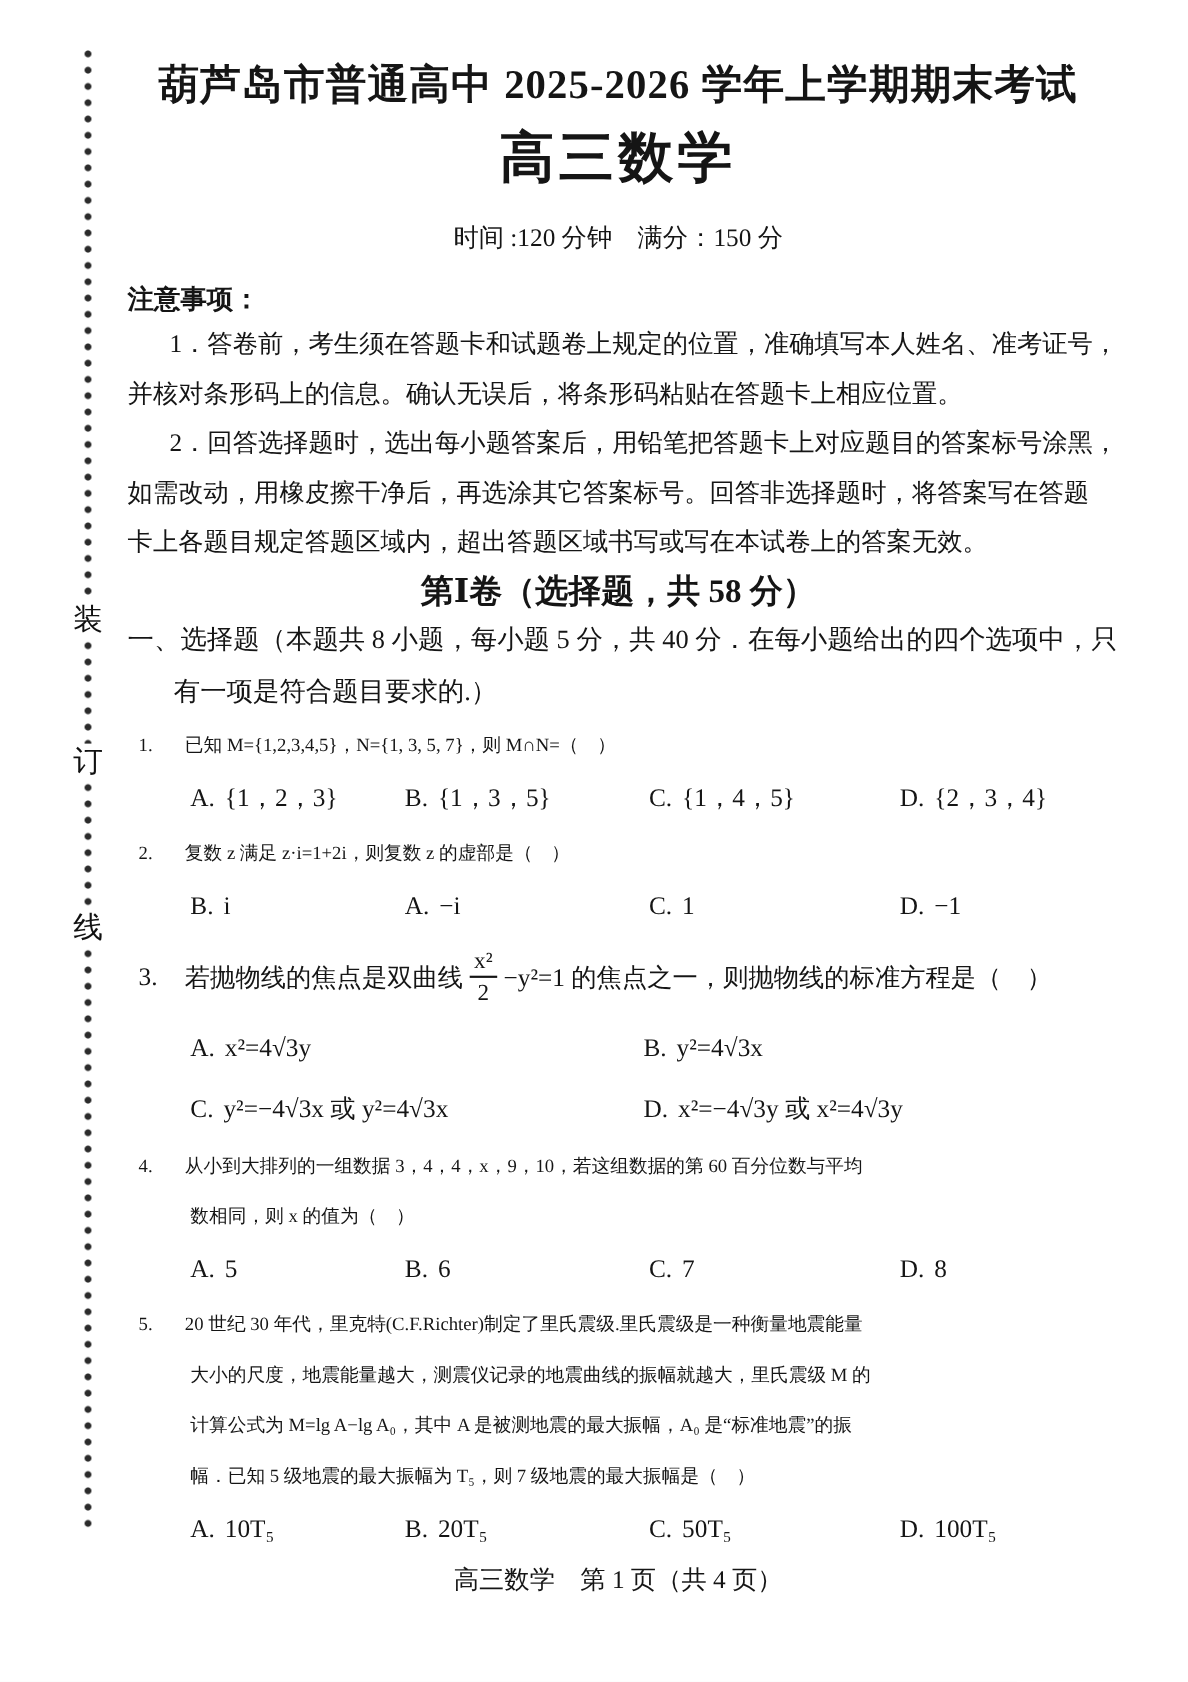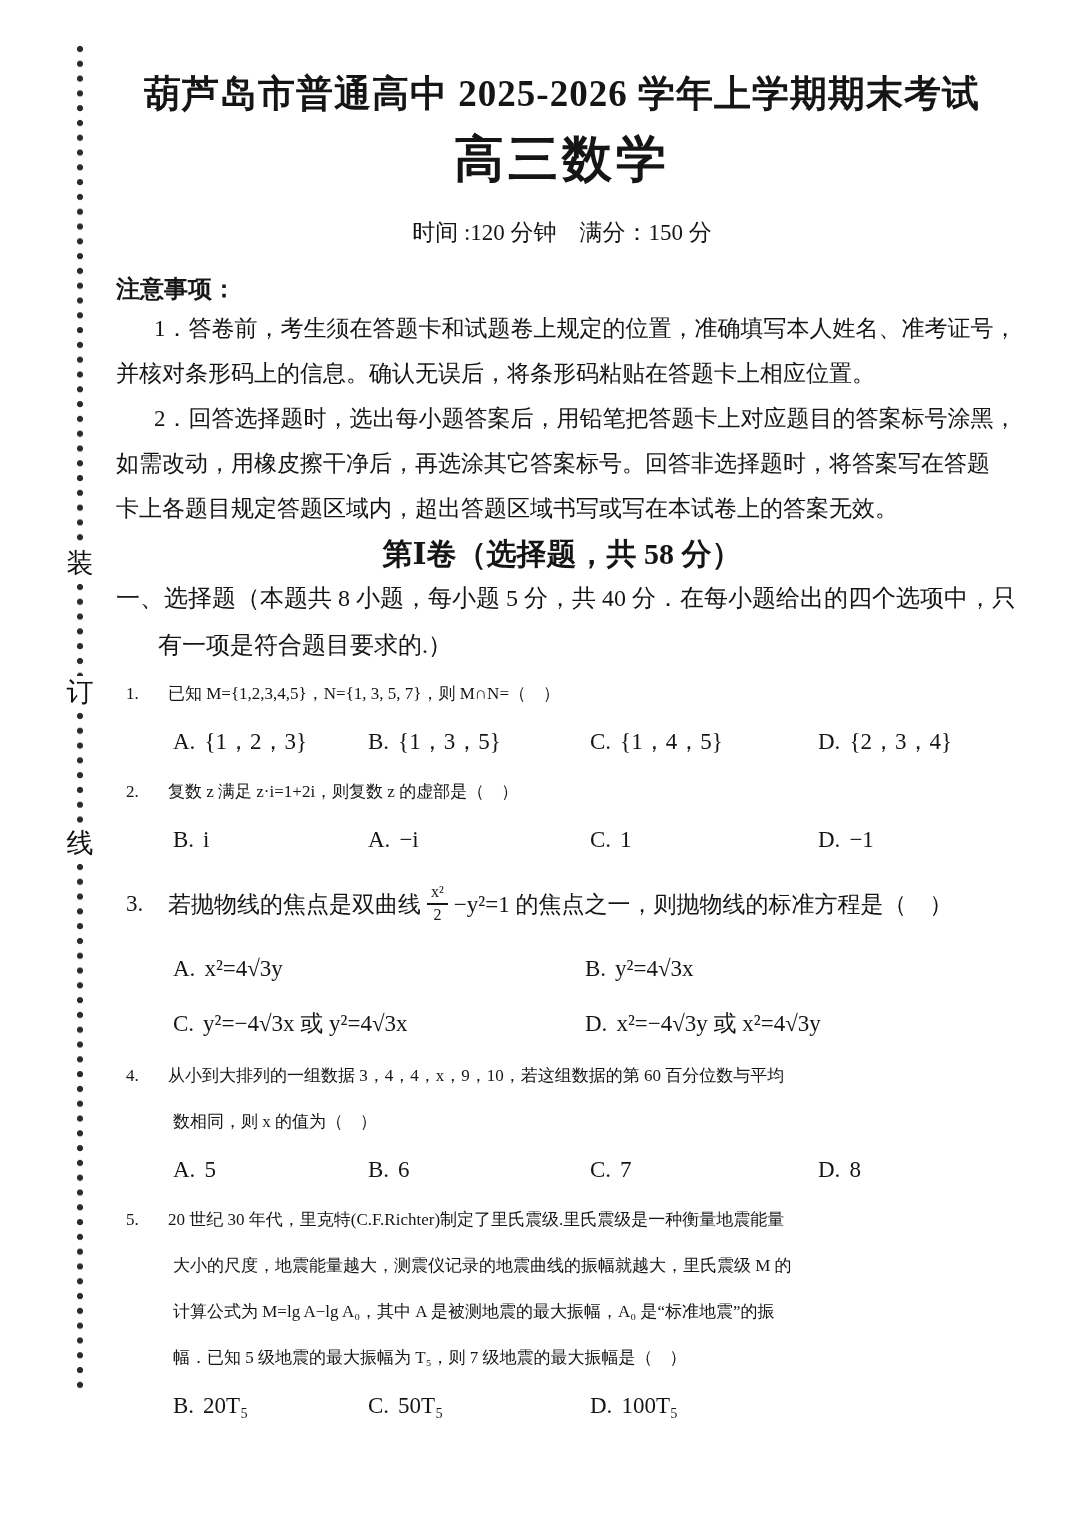--- a/index.html
+++ b/index.html
@@ -18,37 +18,37 @@
     display:flex;flex-direction:column;align-items:center;
   }
   .dotcol{
     width:8px;
     background-image:radial-gradient(circle at 4px 7px,#2b2b2b 2.7px,transparent 3.5px);
     background-size:8px 14.8px;background-repeat:repeat-y;
   }
   .d1{height:505px;} .d2{height:96px;} .d3{height:118px;} .d4{flex:1;}
   .bind-char{font-size:27px;line-height:1.15;margin:1px 0;color:#111;}
   
-  .content{position:absolute;left:116px;top:16px;width:892px;}
+  .content{position:absolute;left:116px;top:0;width:892px;}
   .title{margin-top:56px;text-align:center;font-size:37px;font-weight:bold;line-height:44px;letter-spacing:1px;}
   .subject{margin-top:14px;text-align:center;font-size:50px;font-weight:bold;line-height:58px;letter-spacing:4px;}
   .meta{margin-top:30px;text-align:center;font-size:23px;line-height:30px;}
   .notice-head{margin-top:24px;font-size:24px;font-weight:bold;line-height:34px;}
   .notice-line{font-size:23px;line-height:45px;white-space:nowrap;}
   .n-indent{text-indent:38px;}
   .section-title{margin-top:2px;text-align:center;font-size:30px;font-weight:bold;line-height:42px;}
   .intro-line{font-size:24px;font-weight:normal;line-height:47px;white-space:nowrap;}
   .intro-cont{padding-left:42px;}
   
   .q{margin-left:10px;margin-top:2px;}
   .qline{font-size:17px;line-height:46px;white-space:nowrap;}
   .qnum{display:inline-block;width:42px;}
   .qcont{padding-left:47px;}
   .q3line{display:flex;align-items:center;height:74px;font-size:23px;white-space:nowrap;}
-  .frac{display:inline-flex;flex-direction:column;align-items:center;margin:0 6px;font-size:16px;line-height:1.3;}
+  .frac{display:inline-flex;flex-direction:column;align-items:center;margin:0 6px;font-size:21px;line-height:1.3;}
   .frac .fnum{padding:0 4px;border-bottom:2px solid #141414;}
   .opt4{display:grid;grid-template-columns:195px 222px 228px auto;padding-left:47px;font-size:23px;line-height:50px;}
   .opt2{display:grid;grid-template-columns:412px auto;padding-left:47px;font-size:23px;line-height:55px;}
   .opt{white-space:nowrap;}
   .opt .lab{margin-right:9px;}
   .footer{position:absolute;left:116px;width:892px;top:1421px;text-align:center;font-size:23px;}
 </style>
 </head>
 <body>
 
@@ -139,22 +139,24 @@
     </div>
 
     <div class="q">
       <div class="qline">
         <span class="qnum">5.</span><span>20 世纪 30 年代，里克特(C.F.Richter)制定了里氏震级.里氏震级是一种衡量地震能量</span>
       </div>
       <div class="qline qcont">大小的尺度，地震能量越大，测震仪记录的地震曲线的振幅就越大，里氏震级 M 的</div>
       <div class="qline qcont">计算公式为 M=lg A−lg A₀，其中 A 是被测地震的最大振幅，A₀ 是“标准地震”的振</div>
       <div class="qline qcont">幅．已知 5 级地震的最大振幅为 T₅，则 7 级地震的最大振幅是（　）</div>
       <div class="opt4">
+        <span class="opt"><span class="lab">A.</span><span>10T₅</span></span>
         <span class="opt"><span class="lab">B.</span><span>20T₅</span></span>
         <span class="opt"><span class="lab">C.</span><span>50T₅</span></span>
         <span class="opt"><span class="lab">D.</span><span>100T₅</span></span>
       </div>
     </div>
 
   </div>
 
+  <div class="footer">高三数学　第 1 页（共 4 页）</div>
 
 </div>
 
 </body></html>

